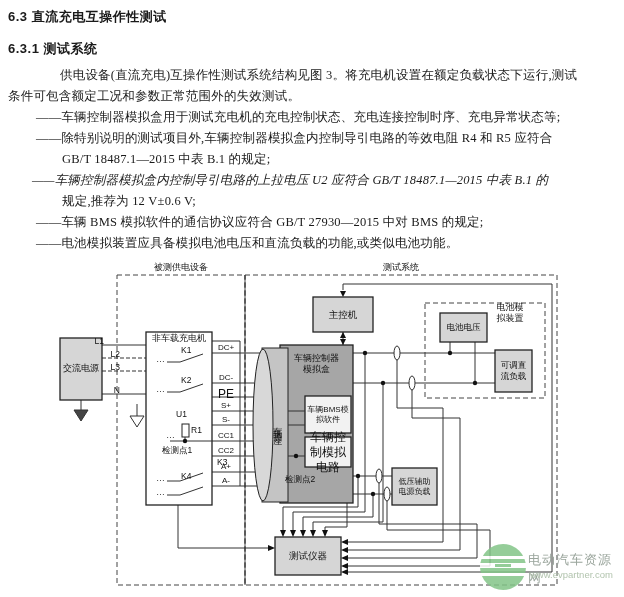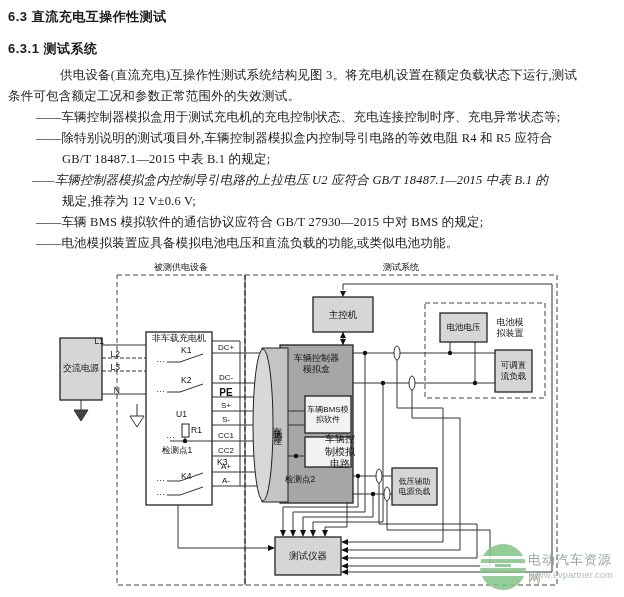--- a/index.html
+++ b/index.html
@@ -202,38 +202,38 @@
     <div class="dlabel nowrap" style="left:166px;top:430px;font-size:9px;color:#333;">…</div>
     <div class="dlabel nowrap" style="left:156px;top:473px;font-size:9px;color:#333;">…</div>
     <div class="dlabel nowrap" style="left:156px;top:487px;font-size:9px;color:#333;">…</div>
 
     <div class="dlabel nowrap" style="left:176px;top:409px;font-size:8.5px;">U1</div>
     <div class="dlabel nowrap" style="left:191px;top:425px;font-size:8.5px;">R1</div>
     <div class="dlabel nowrap" style="left:162px;top:445px;font-size:8.5px;">检测点1</div>
 
     <div class="dlabel nowrap" style="left:213px;top:343px;width:26px;font-size:8px;">DC+</div>
     <div class="dlabel nowrap" style="left:213px;top:373px;width:26px;font-size:8px;">DC-</div>
-    <div class="dlabel nowrap" style="left:213px;top:387px;width:26px;font-size:10px;font-weight:bold;">PE</div>
+    <div class="dlabel nowrap" style="left:213px;top:387px;width:26px;font-size:12px;">PE</div>
     <div class="dlabel nowrap" style="left:213px;top:401px;width:26px;font-size:8px;">S+</div>
     <div class="dlabel nowrap" style="left:213px;top:415px;width:26px;font-size:8px;">S-</div>
     <div class="dlabel nowrap" style="left:213px;top:431px;width:26px;font-size:8px;">CC1</div>
     <div class="dlabel nowrap" style="left:213px;top:446px;width:26px;font-size:8px;">CC2</div>
     <div class="dlabel nowrap" style="left:213px;top:462px;width:26px;font-size:8px;">A+</div>
     <div class="dlabel nowrap" style="left:213px;top:476px;width:26px;font-size:8px;">A-</div>
 
     <div class="dlabel vert" style="left:270px;top:390px;width:14px;height:70px;font-size:9px;">车辆插座</div>
 
     <div class="dlabel" style="left:313px;top:297px;width:60px;height:35px;font-size:9.5px;">主控机</div>
 
     <div class="dlabel" style="left:291px;top:352px;width:51px;height:24px;font-size:9px;">车辆控制器模拟盒</div>
     <div class="dlabel" style="left:307px;top:397px;width:42px;height:35px;font-size:8px;">车辆BMS模拟软件</div>
-    <div class="dlabel" style="left:310px;top:439px;width:36px;height:26px;font-size:10px;margin-left:12px;">车辆控制模拟电路</div>
+    <div class="dlabel" style="left:310px;top:439px;width:36px;height:26px;font-size:12px;">车辆控制模拟电路</div>
     <div class="dlabel nowrap" style="left:285px;top:474px;font-size:8.5px;">检测点2</div>
 
-    <div class="dlabel" style="left:494px;top:314px;width:32px;height:28px;font-size:9px;">电池模拟装置</div>
+    <div class="dlabel" style="left:494px;top:299px;width:32px;height:28px;font-size:9px;">电池模拟装置</div>
     <div class="dlabel" style="left:440px;top:313px;width:47px;height:29px;font-size:8.5px;">电池电压</div>
     <div class="dlabel" style="left:497px;top:351px;width:33px;height:40px;font-size:8.5px;">可调直流负载</div>
     <div class="dlabel" style="left:396px;top:469px;width:37px;height:35px;font-size:8px;">低压辅助电源负载</div>
     <div class="dlabel" style="left:275px;top:537px;width:66px;height:38px;font-size:9.5px;">测试仪器</div>
 
     <div class="wm-site">电动汽车资源网</div>
     <div class="wm-url">www.evpartner.com</div>
   </div>
 </div>
 

